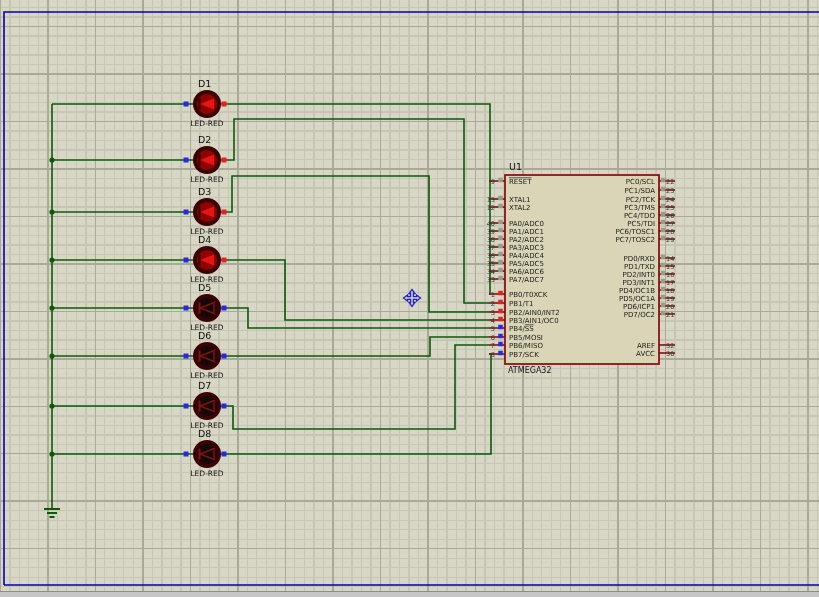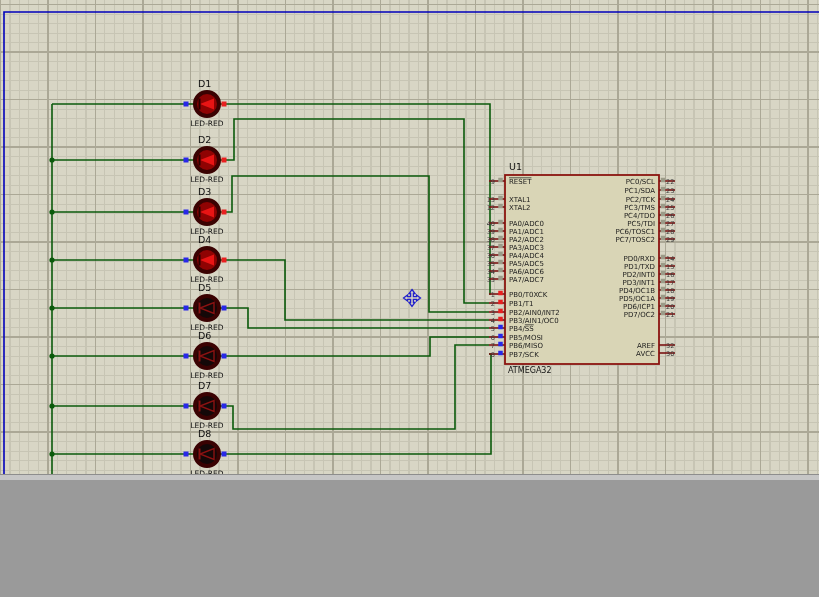--- a/index.html
+++ b/index.html
@@ -1,17 +1,17 @@
 <!DOCTYPE html>
 <html><head>
 <meta charset="utf-8">
 <style>
   html,body{margin:0;padding:0;background:#9a9a9a;}
   #stage{
-    position:relative;width:819px;height:480px;overflow:hidden;
+    position:relative;width:819px;height:597px;overflow:hidden;
     font-family:"DejaVu Sans",sans-serif;
     background-color:#d8d6c5;
     background-image:
       repeating-linear-gradient(0deg,  #aba896 0, #aba896 1.5px, transparent 1.5px, transparent 47.5px),
       repeating-linear-gradient(90deg, #aba896 0, #aba896 1.5px, transparent 1.5px, transparent 47.5px),
       repeating-linear-gradient(0deg,  #c7c5b4 0, #c7c5b4 1px, transparent 1px, transparent 9.5px),
       repeating-linear-gradient(90deg, #c7c5b4 0, #c7c5b4 1px, transparent 1px, transparent 9.5px);
   }
   #schemsvg{position:absolute;left:0;top:0;}
   #bottombar{

